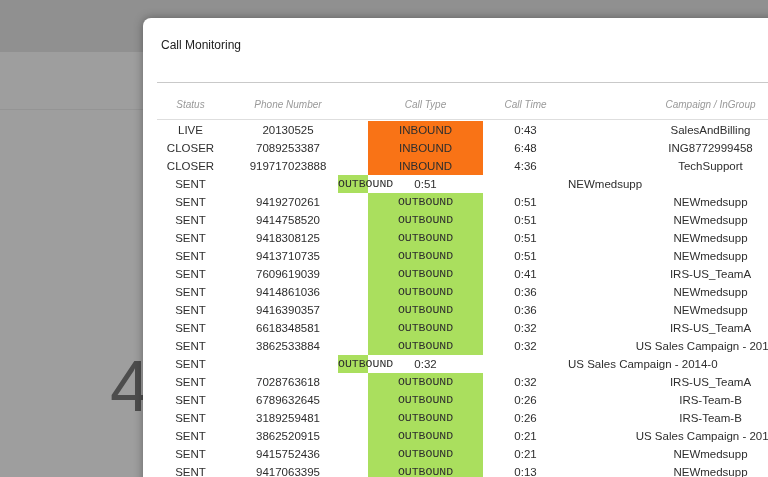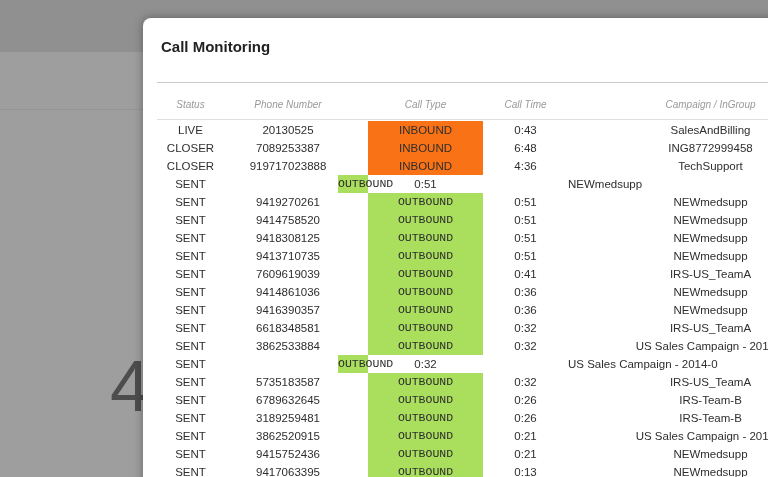--- a/index.html
+++ b/index.html
@@ -27,21 +27,21 @@
   
   .modal{
     position:absolute;left:143px;top:18px;
     width:700px;height:700px;
     background:#ffffff;
     border-radius:8px;
     box-shadow:0 0 10px rgba(0,0,0,0.35);
   }
   .modal-title{
     position:absolute;left:18px;top:20px;
-    font-size:15px;font-weight:bold;color:#222222;
+    font-size:12px;font-weight:normal;color:#222222;
   }
   .rule-1{
     position:absolute;left:14px;right:0;top:64px;height:1px;background:#c9c9c9;
   }
   .rule-2{
     position:absolute;left:14px;right:0;top:101px;height:1px;background:#dedede;
   }
   .tgrid{
     display:grid;
     grid-template-columns:95px 100px 30px 115px 85px 20px 245px;
@@ -209,21 +209,21 @@
         <div class="tgrid trow">
           <div class="cell">SENT</div>
           <div class="cell"></div>
           <div class="cell ct-OUTBOUND">OUTBOUND</div>
           <div class="cell">0:32</div>
           <div class="cell"></div>
           <div class="cell">US Sales Campaign - 2014-0</div>
         </div>
         <div class="tgrid trow">
           <div class="cell">SENT</div>
-          <div class="cell">5735183587</div>
+          <div class="cell">7028763618</div>
           <div class="cell"></div>
           <div class="cell ct-OUTBOUND">OUTBOUND</div>
           <div class="cell">0:32</div>
           <div class="cell"></div>
           <div class="cell">IRS-US_TeamA</div>
         </div>
         <div class="tgrid trow">
           <div class="cell">SENT</div>
           <div class="cell">6789632645</div>
           <div class="cell"></div>

